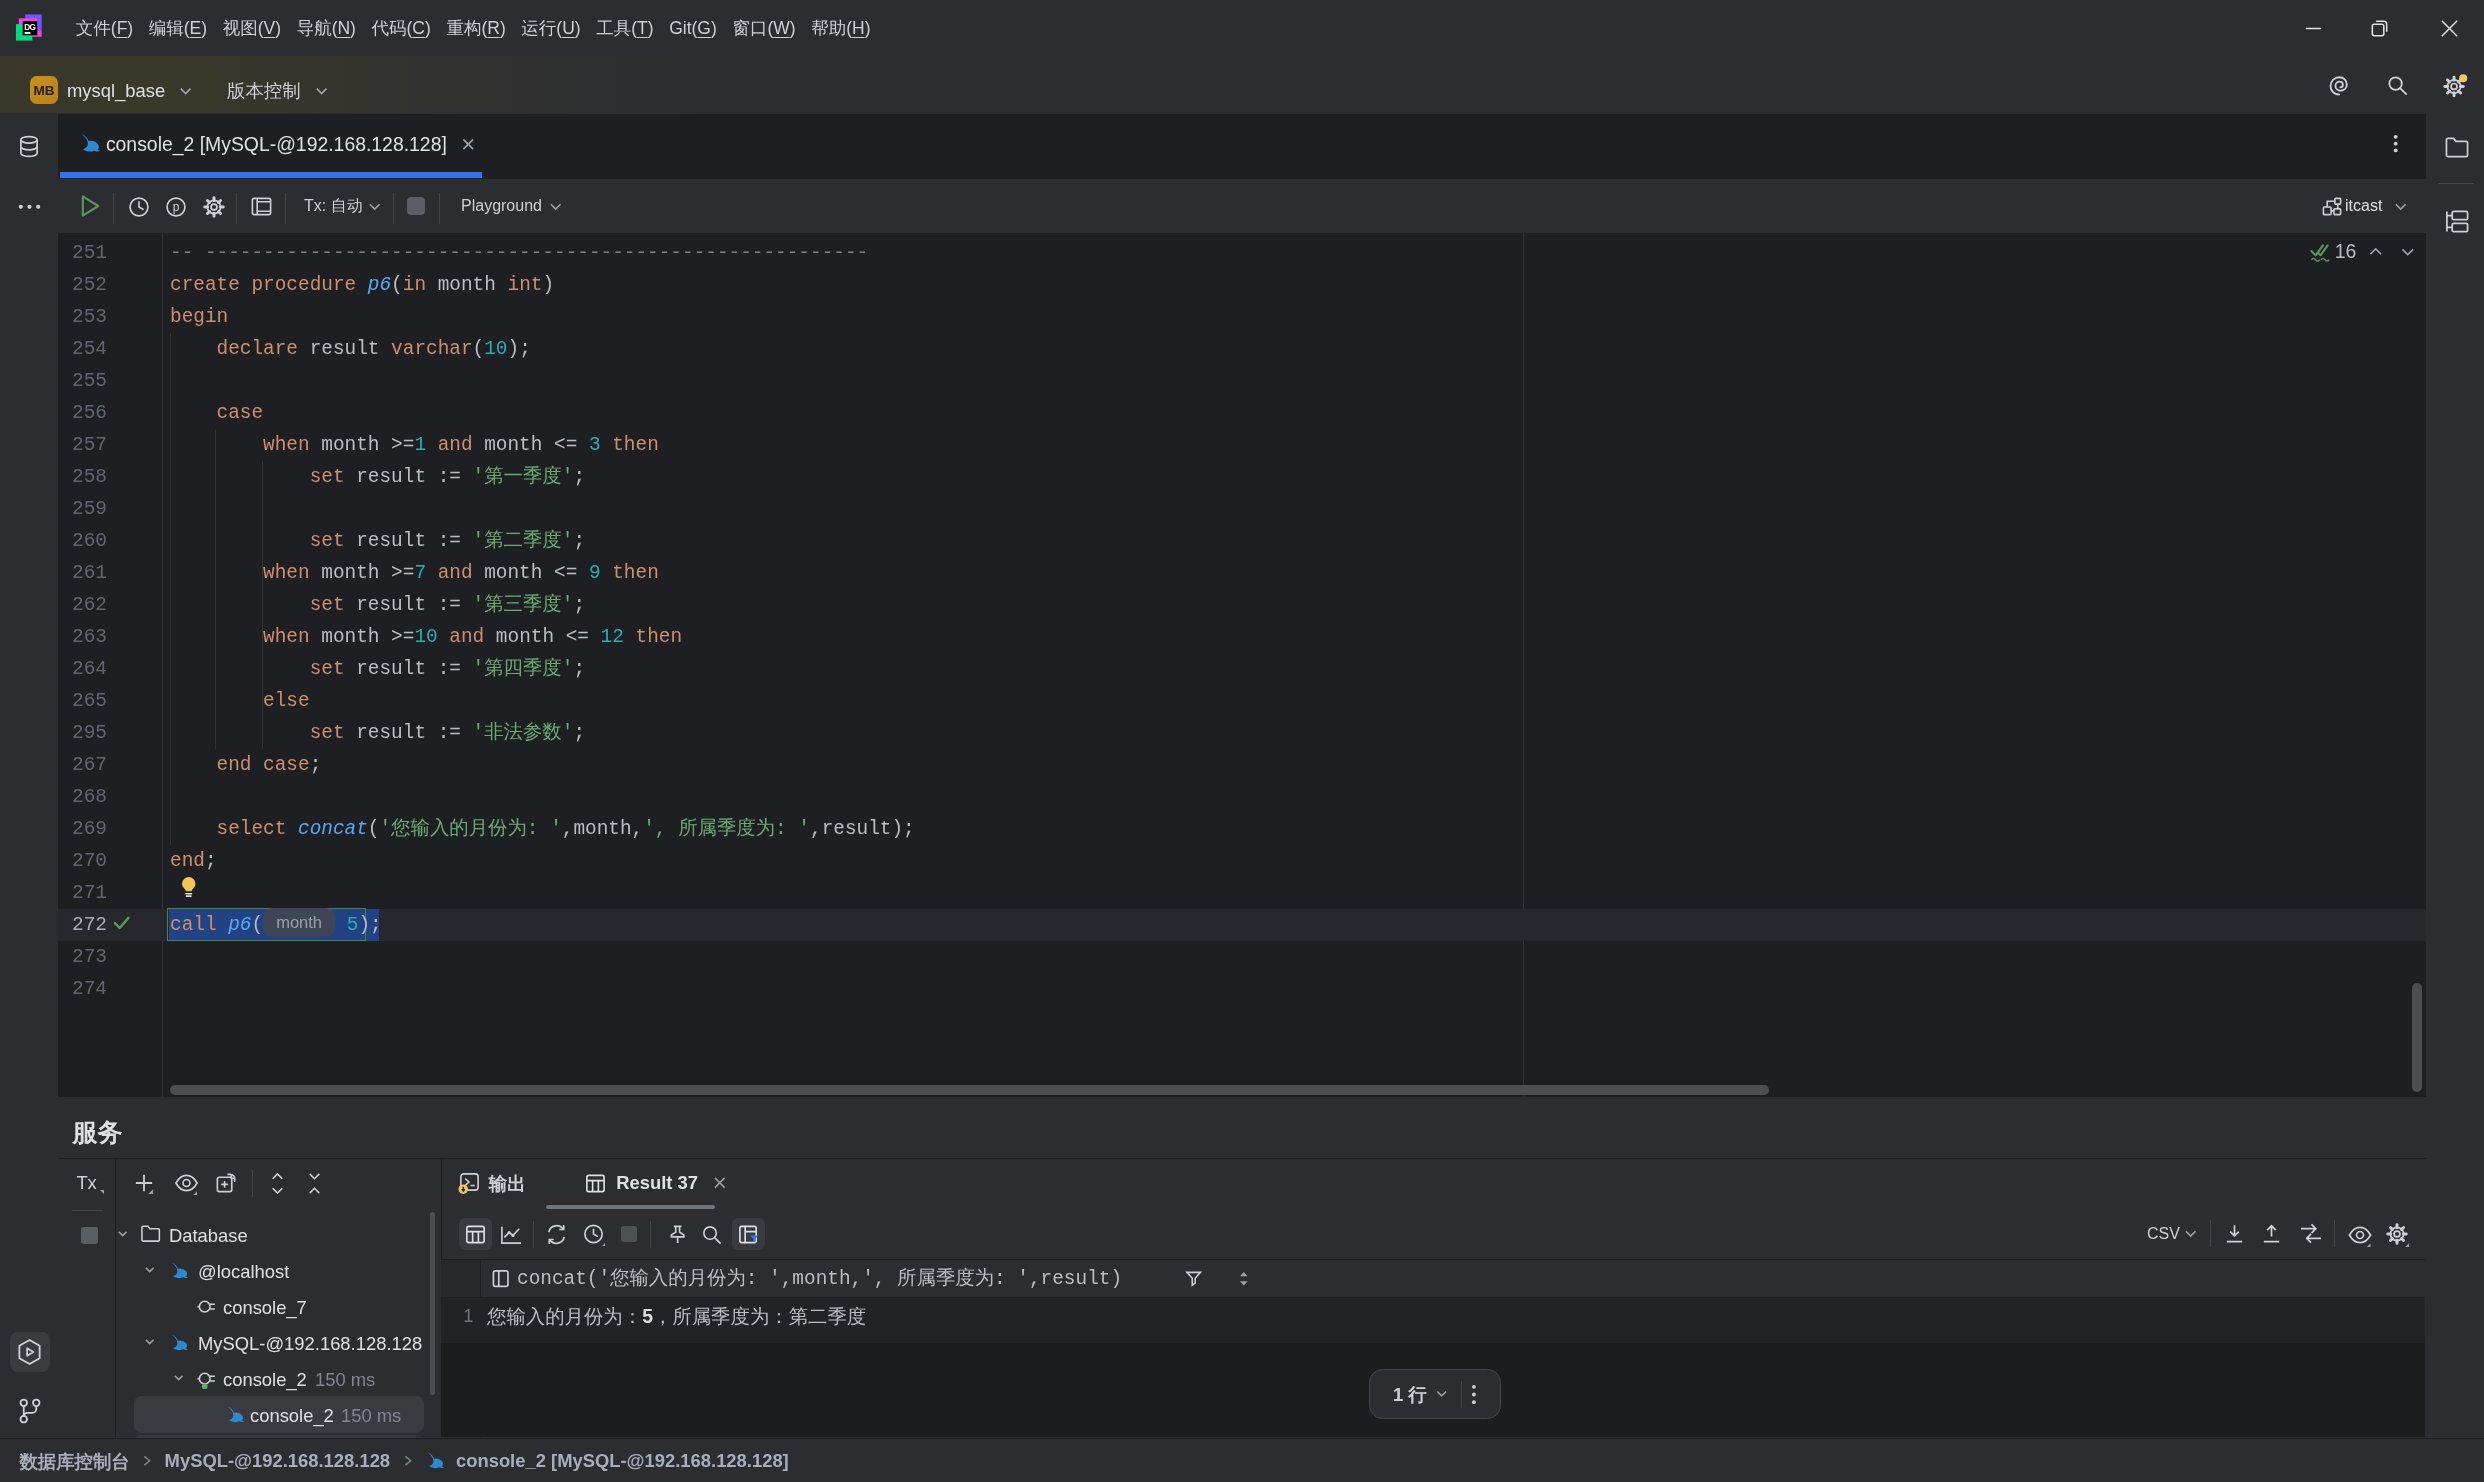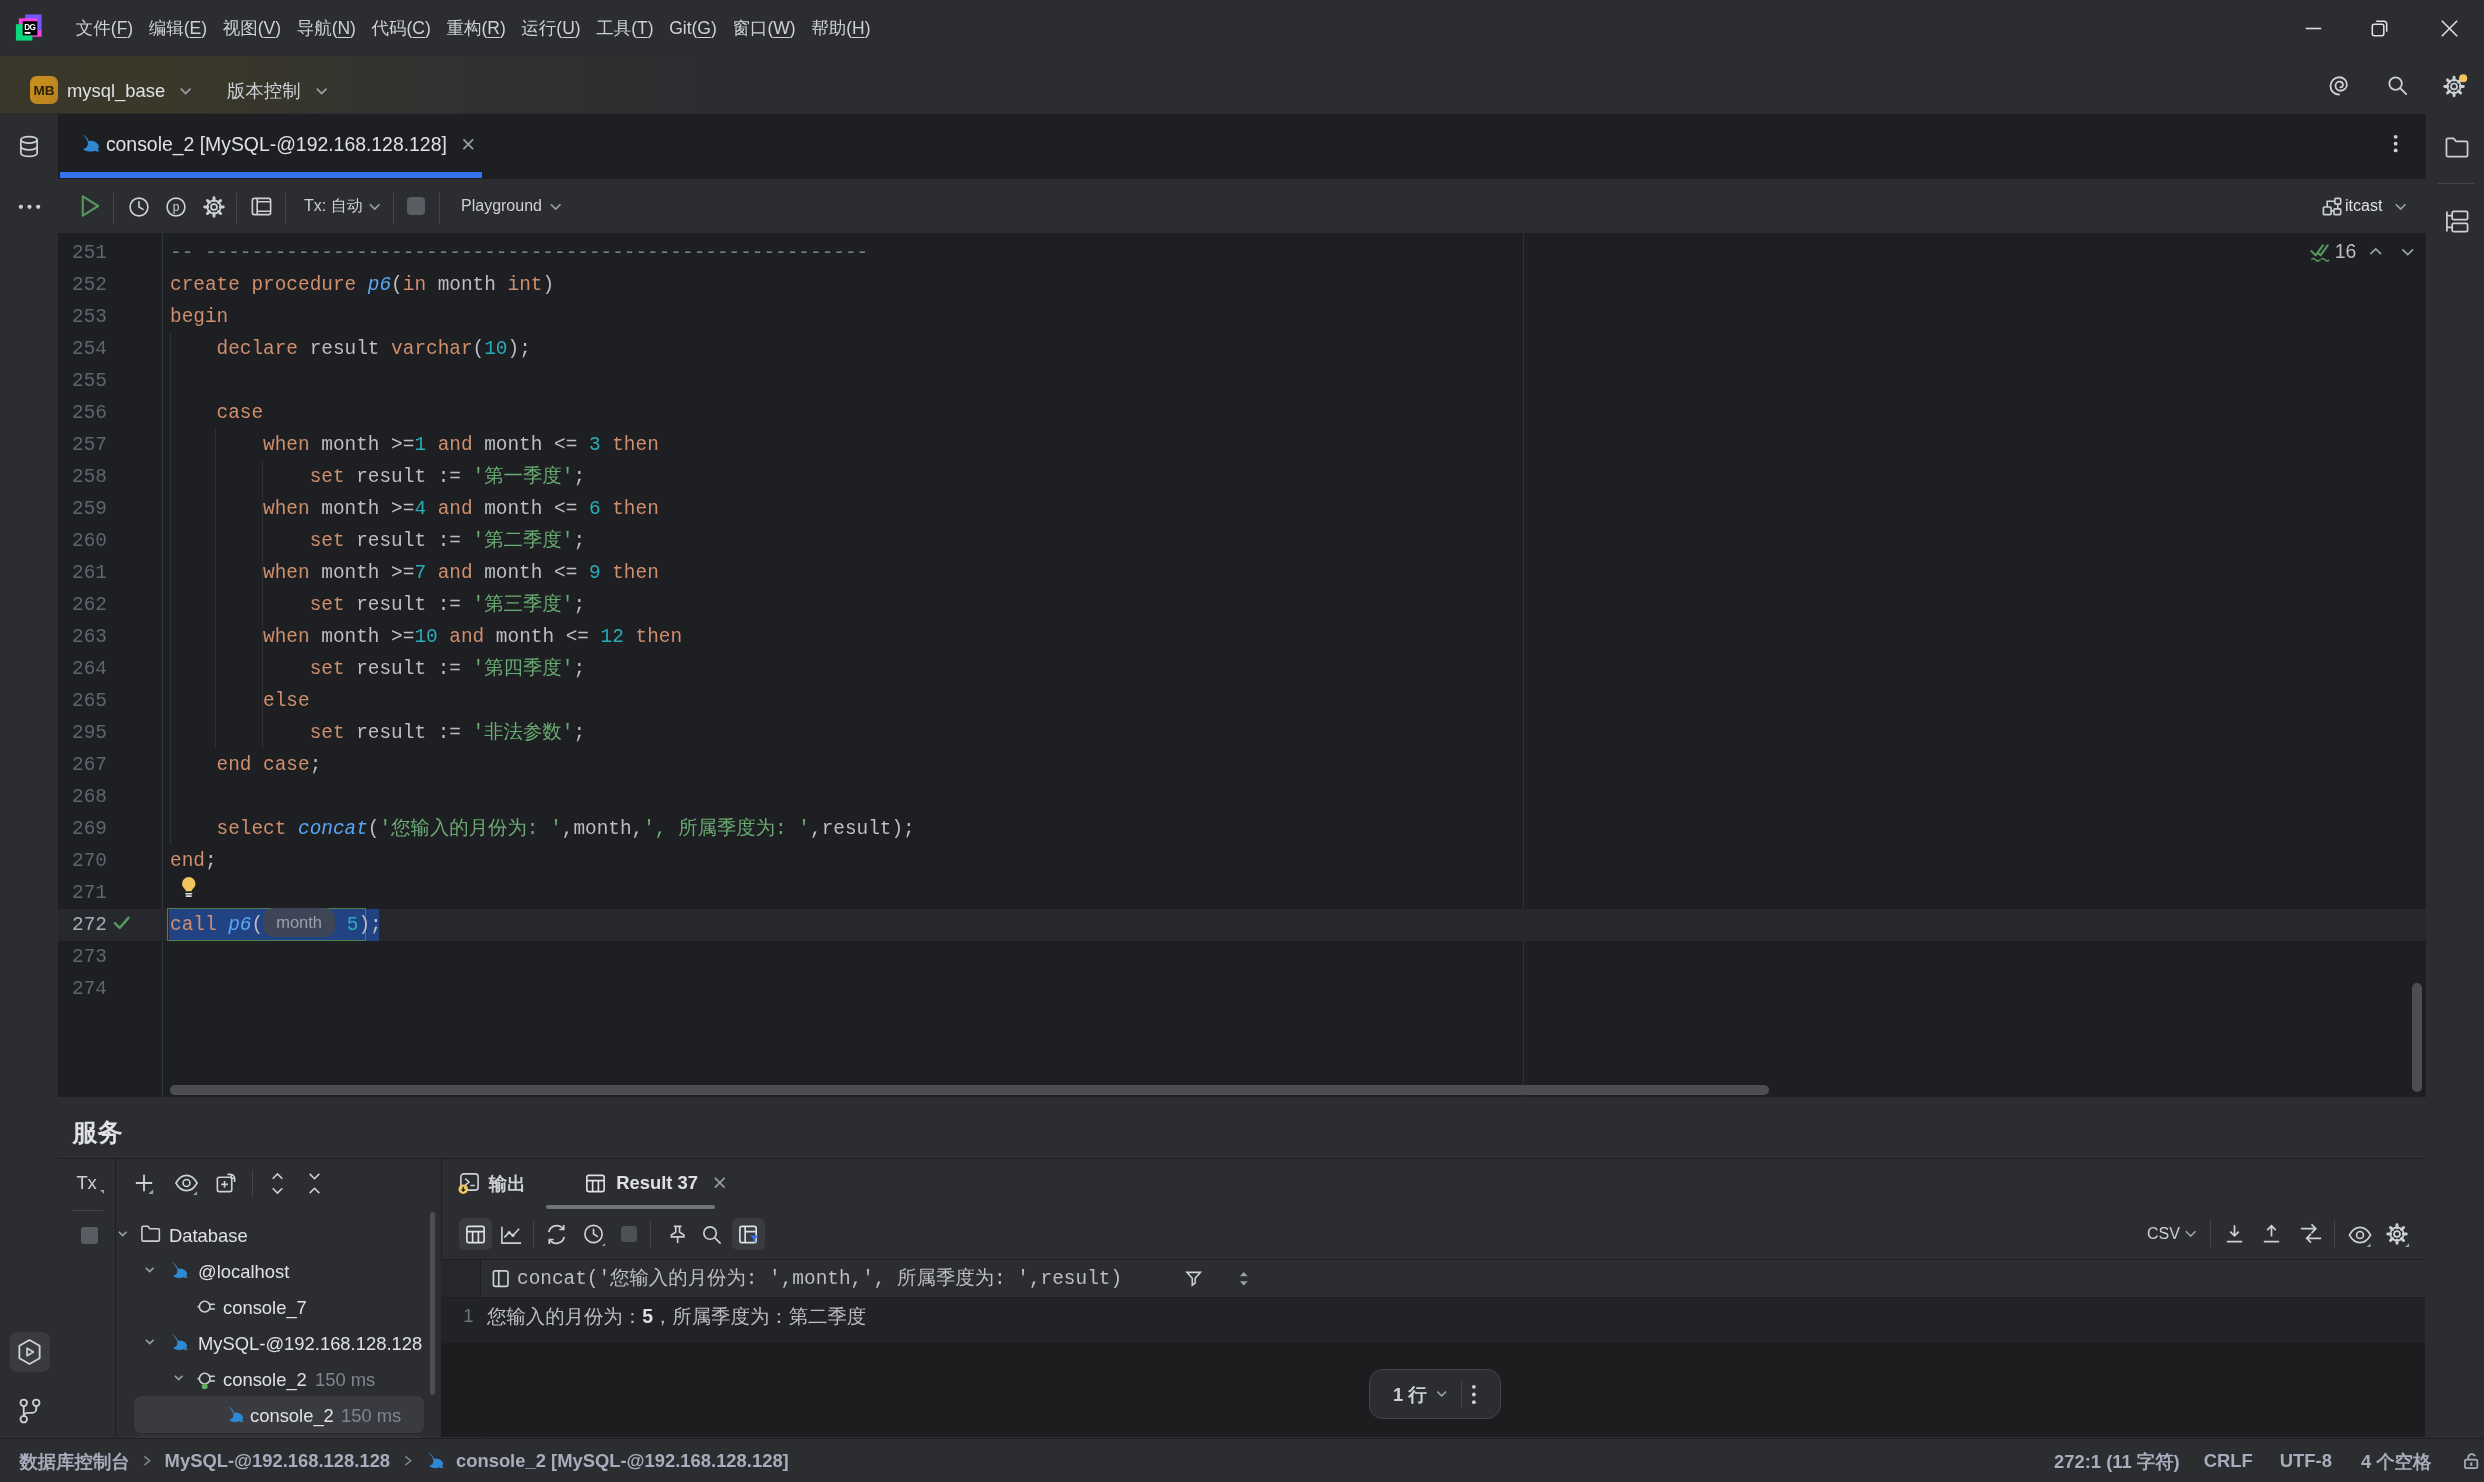--- a/index.html
+++ b/index.html
@@ -293,21 +293,20 @@
   <div class="lnum" style="top:100px;">254</div>
   <div class="cl" style="top:100px;">    <span class="kw">declare</span> result <span class="kw">varchar</span>(<span class="num">10</span>);</div>
   <div class="lnum" style="top:132px;">255</div>
   <div class="lnum" style="top:164px;">256</div>
   <div class="cl" style="top:164px;">    <span class="kw">case</span></div>
   <div class="lnum" style="top:196px;">257</div>
   <div class="cl" style="top:196px;">        <span class="kw">when</span> month &gt;=<span class="num">1</span> <span class="kw">and</span> month &lt;= <span class="num">3</span> <span class="kw">then</span></div>
   <div class="lnum" style="top:228px;">258</div>
   <div class="cl" style="top:228px;">            <span class="kw">set</span> result := <span class="str">'第一季度'</span>;</div>
   <div class="lnum" style="top:260px;">259</div>
-  <div class="cl" style="top:260px;">        <span class="kw">when</span> month &gt;=<span class="num">4</span> <span class="kw">and</span> month &lt;= <span class="num">6</span> <span class="kw">then</span></div>
   <div class="lnum" style="top:292px;">260</div>
   <div class="cl" style="top:292px;">            <span class="kw">set</span> result := <span class="str">'第二季度'</span>;</div>
   <div class="lnum" style="top:324px;">261</div>
   <div class="cl" style="top:324px;">        <span class="kw">when</span> month &gt;=<span class="num">7</span> <span class="kw">and</span> month &lt;= <span class="num">9</span> <span class="kw">then</span></div>
   <div class="lnum" style="top:356px;">262</div>
   <div class="cl" style="top:356px;">            <span class="kw">set</span> result := <span class="str">'第三季度'</span>;</div>
   <div class="lnum" style="top:388px;">263</div>
   <div class="cl" style="top:388px;">        <span class="kw">when</span> month &gt;=<span class="num">10</span> <span class="kw">and</span> month &lt;= <span class="num">12</span> <span class="kw">then</span></div>
   <div class="lnum" style="top:420px;">264</div>
   <div class="cl" style="top:420px;">            <span class="kw">set</span> result := <span class="str">'第四季度'</span>;</div>
@@ -653,27 +652,14 @@
       </svg>
     <span>MySQL-@192.168.128.128</span>
     <svg width="15.5" height="15.5" viewBox="0 0 16 16">
         <path d="M5.5 3.5 L11 8 L5.5 12.5" fill="none" stroke="#7f838a" stroke-width="1.6"></path>
       </svg>
     <svg width="21.3" height="22" viewBox="0 0 24 26">
         <path d="M2.5 3 C6.5 4.5 9 7 10 10.5 C13.5 9.3 18 10.8 20 14 C21.2 16 20.8 18 19.5 19.3 C20 20 20.8 20.5 21.8 20.6 C20.2 21.8 18 21.6 16.5 20.5 C12.5 22.3 7.5 21.5 4.2 19 C7.6 18 9.3 16 9.3 13 C9.3 9.5 6.5 5.5 2.5 3 Z" fill="#2f89d1"></path>
       </svg>
     <span>console_2 [MySQL-@192.168.128.128]</span>
   </div>
-  <div class="abs row" style="left:2054px;top:0;height:44px;gap:0;color:#a8adbd;">
-    <span>272:1 (11 字符)</span>
-    <span style="margin-left:24px;">CRLF</span>
-    <span style="margin-left:27px;">UTF-8</span>
-    <span style="margin-left:29px;">4 个空格</span>
-    <svg style="margin-left:30px;" width="21.3" height="23" viewBox="0 0 22 24">
-        <g fill="none" stroke="#a8adbd" stroke-width="1.8">
-          <rect x="4" y="10" width="13" height="9" rx="1.5"></rect>
-          <path d="M13.5 10 V7.5 a3.7 3.7 0 0 1 7 -1.2" transform="translate(-6,0)"></path>
-        </g>
-        <rect x="9.5" y="13" width="2.2" height="3.5" fill="#a8adbd"></rect>
-      </svg>
-  </div>
 </div>
 
 
 </body></html>

